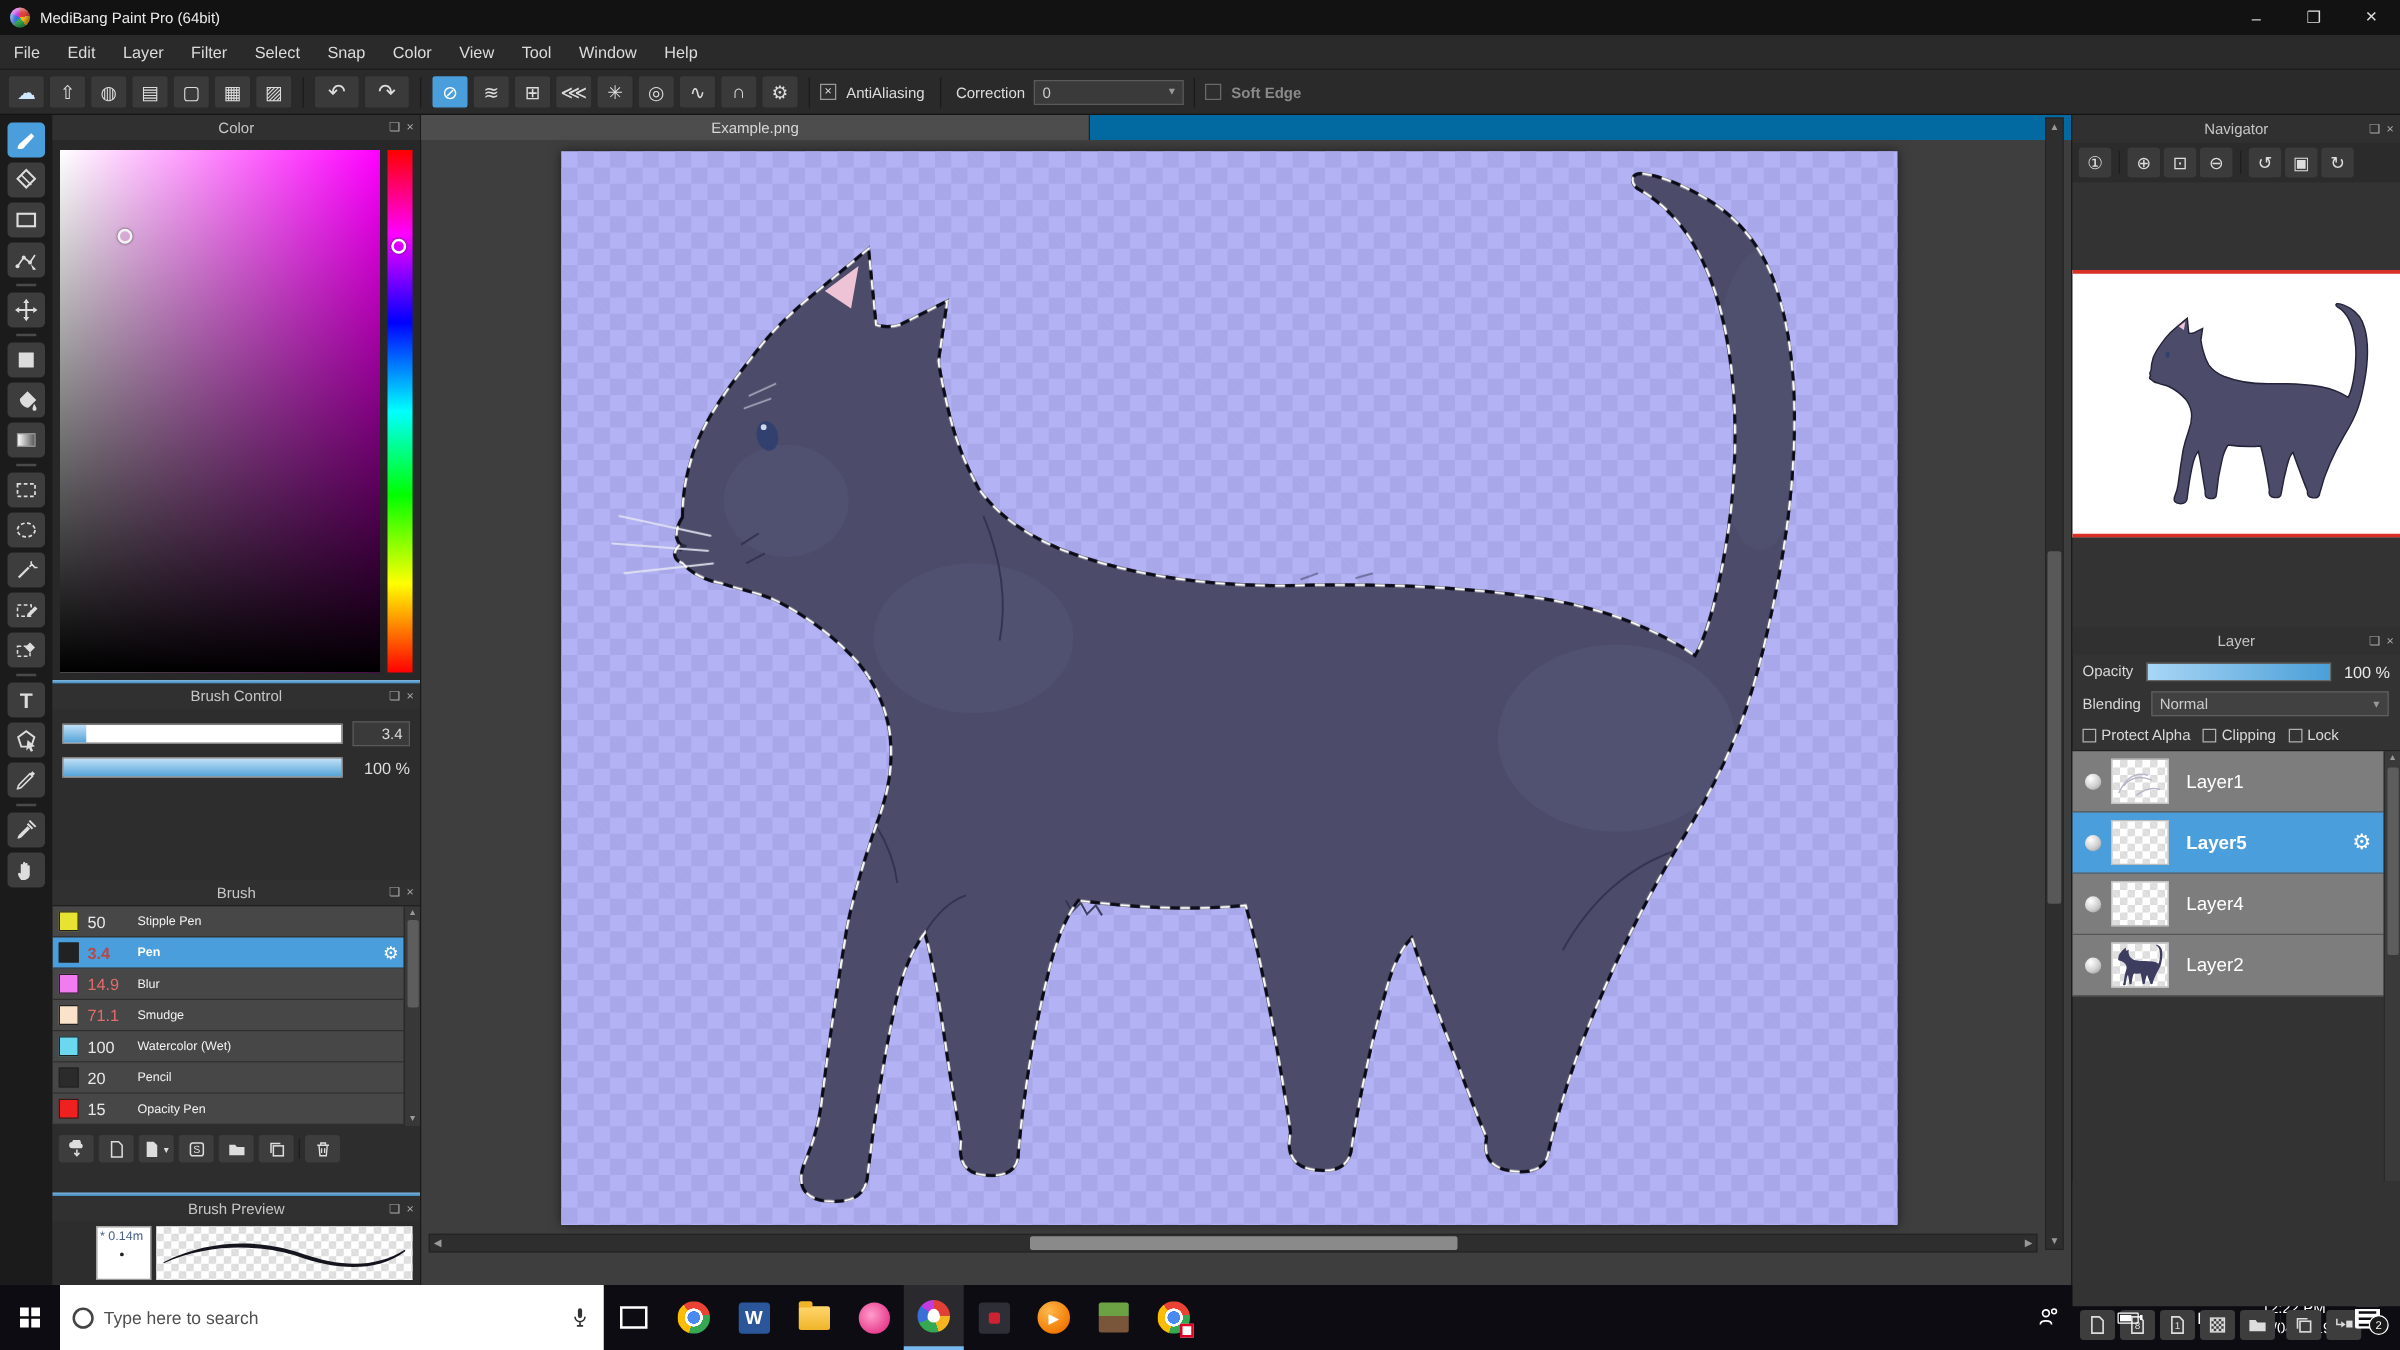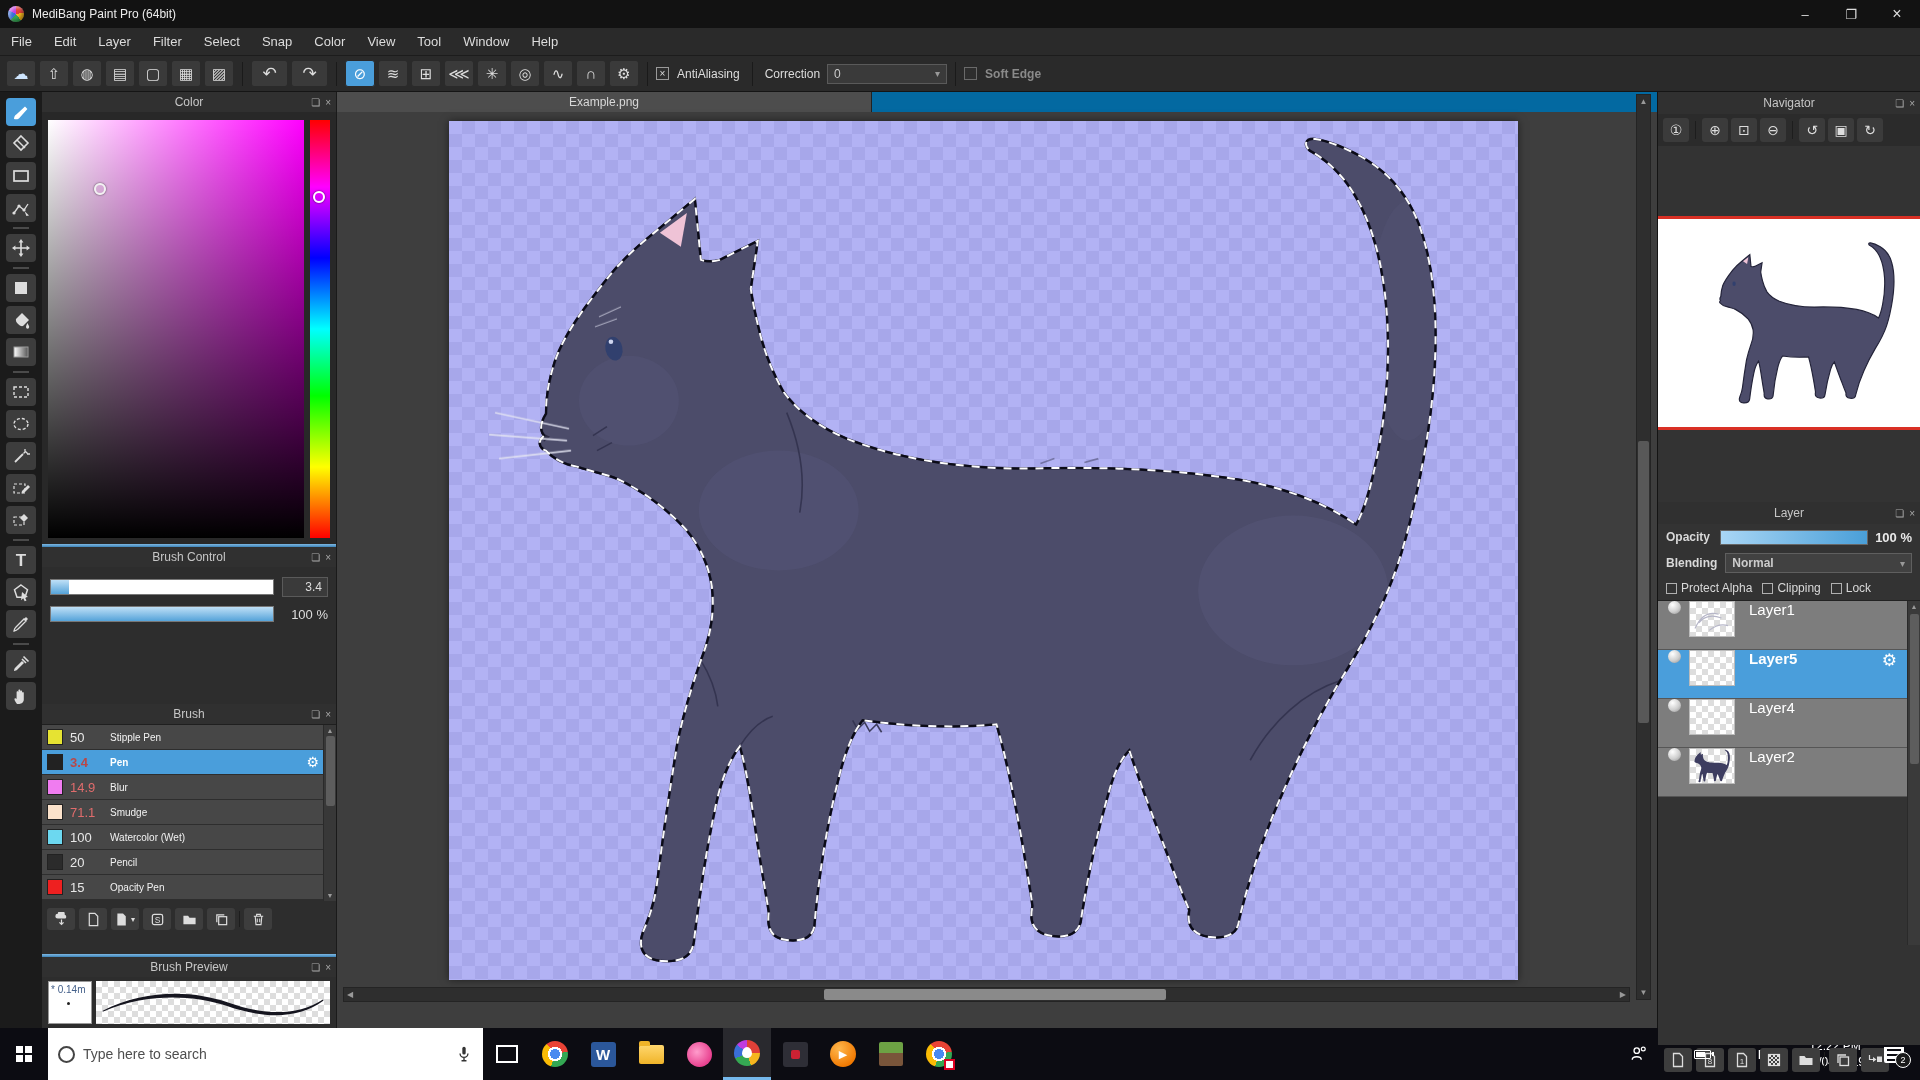--- a/index.html
+++ b/index.html
@@ -78,21 +78,21 @@
   .bgear{color:#fff;font-size:14px;margin-right:4px;}
   .vscrollmini{position:absolute;right:0;top:0;bottom:0;width:13px;background:#383838;border-left:1px solid #2a2a2a;display:flex;flex-direction:column;align-items:center;}
   .vscrollmini .arr{color:#9a9a9a;font-size:7px;padding:2px 0;}
   .vthumbmini{width:9px;height:70px;background:#5d5d5d;border-radius:2px;}
   .bbar{height:26px;display:flex;align-items:center;gap:4px;padding:0 5px;margin-top:5px;}
   .bbtn{width:28px;height:22px;background:#3d3d3d;border-radius:3px;display:flex;align-items:center;justify-content:center;}
   .bbtn svg{width:15px;height:15px;}
   .bbtn .cdrop{color:#ddd;font-size:8px;margin-left:1px;}
 
   .bprev{flex:1;display:flex;flex-direction:column;background:#2d2d2d;}
-  .bprevbody{flex:1;display:flex;padding:4px 6px;gap:4px;}
+  .bprevbody{flex:1;display:flex;padding:4px 6px;gap:4px;margin-left:29px;}
   .bprevlabel{width:44px;background:#fff;border:1px solid #999;color:#44608a;font-size:10px;padding:2px;position:relative;overflow:hidden;flex:none;}
   .bprevlabel .dot{position:absolute;left:18px;top:20px;width:3px;height:3px;border-radius:50%;background:#222;}
   .bprevstroke{flex:1;position:relative;}
   .checker{background-color:#fff;background-image:linear-gradient(45deg,#ddd 25%,transparent 25%,transparent 75%,#ddd 75%),linear-gradient(45deg,#ddd 25%,transparent 25%,transparent 75%,#ddd 75%);background-size:12px 12px;background-position:0 0,6px 6px;}
 
   
   .canvascol{position:absolute;left:337px;top:0;right:263px;height:100%;background:#3e3e3e;}
   .tabbar{height:20px;background:#0369a1;display:flex;}
   .tab{width:535px;background:#4d4d4d;color:#d8d8d8;font-size:12px;display:flex;align-items:center;justify-content:center;border-right:1px solid #222;}
   .canvas{position:absolute;left:112px;top:29px;width:1069px;height:859px;background-color:#b2b2f4;background-image:linear-gradient(45deg,#a7a7ea 25%,transparent 25%,transparent 75%,#a7a7ea 75%),linear-gradient(45deg,#a7a7ea 25%,transparent 25%,transparent 75%,#a7a7ea 75%);background-size:26px 26px;background-position:0 0,13px 13px;box-shadow:0 0 8px rgba(0,0,0,.5);}
@@ -109,30 +109,30 @@
   .rightcol{position:absolute;right:0;top:0;width:263px;height:100%;background:#333;display:flex;flex-direction:column;border-left:1px solid #141414;}
   .navpanel{height:410px;display:flex;flex-direction:column;flex:none;}
   .navbar{height:32px;display:flex;align-items:center;gap:3px;padding:0 5px;background:#2b2b2b;}
   .nbtn{width:26px;height:24px;background:#3b3b3b;border-radius:3px;color:#ddd;font-size:14px;display:flex;align-items:center;justify-content:center;}
   .nsep{width:1px;height:18px;background:#1d1d1d;margin:0 3px;}
   .navspace{height:70px;background:#333;}
   .navband{height:214px;background:#fff;border-top:3px solid #d93025;border-bottom:3px solid #d93025;display:flex;justify-content:flex-end;align-items:center;padding-right:10px;}
   .navband svg{width:208px;height:168px;}
 
   .layerpanel{flex:1;display:flex;flex-direction:column;}
-  .lrow{height:26px;display:flex;align-items:center;padding:0 8px;color:#d9d9d9;font-size:12px;font-weight:bold;}
+  .lrow{height:26px;display:flex;align-items:center;padding:0 8px;color:#d9d9d9;font-size:12px;}
   .ltrack{width:148px;height:15px;background:linear-gradient(to right,#a9d6f5,#4a9fd8);border:1px solid #666;margin-left:10px;}
   .lval{margin-left:auto;font-size:13px;color:#e8e8e8;}
   .lsel{width:190px;height:20px;background:#414141;border:1px solid #5f5f5f;display:flex;align-items:center;color:#ccc;font-size:12px;padding:0 6px;margin-left:8px;}
   .lsel .caret{margin-left:auto;color:#999;font-size:10px;}
   .lchecks{height:24px;display:flex;align-items:center;gap:10px;padding:0 8px;color:#d9d9d9;font-size:12px;}
   .lchk{width:11px;height:11px;border:1px solid #b0b0b0;background:transparent;margin-right:4px;flex:none;}
   .lcheckitem{display:flex;align-items:center;}
   .layerlist{position:relative;height:345px;border-top:1px solid #222;}
-  .layer{height:49px;display:flex;background:#7d7d7d;border-bottom:1px solid #565656;padding:0 4px;width:calc(100% - 13px);}
+  .layer{height:49px;display:flex;align-items:center;background:#7d7d7d;border-bottom:1px solid #565656;padding:0 4px;width:calc(100% - 13px);}
   .layer.sel{background:#4a9edb;}
   .eyeball{width:13px;height:13px;border-radius:50%;background:radial-gradient(circle at 35% 30%,#fff,#cfcfcf 55%,#8d8d8d);margin:0 8px 0 6px;flex:none;}
   .lthumb{width:46px;height:36px;border:1px solid #bbb;flex:none;position:relative;overflow:hidden;}
   .lthumb svg{position:absolute;inset:0;width:100%;height:100%;}
   .lname{color:#fff;font-size:15px;margin-left:14px;flex:1;}
   .layer.sel .lname{font-weight:bold;}
   .lgear{color:#fff;font-size:17px;margin-right:6px;}
   .lscroll{position:absolute;right:0;top:0;bottom:0;width:13px;background:#3a3a3a;border-left:1px solid #2a2a2a;display:flex;flex-direction:column;align-items:center;}
   .lthumbbar{width:9px;height:150px;background:#5d5d5d;border-radius:2px;margin-top:2px;}
   .lfiller{height:100px;background:#333;}

